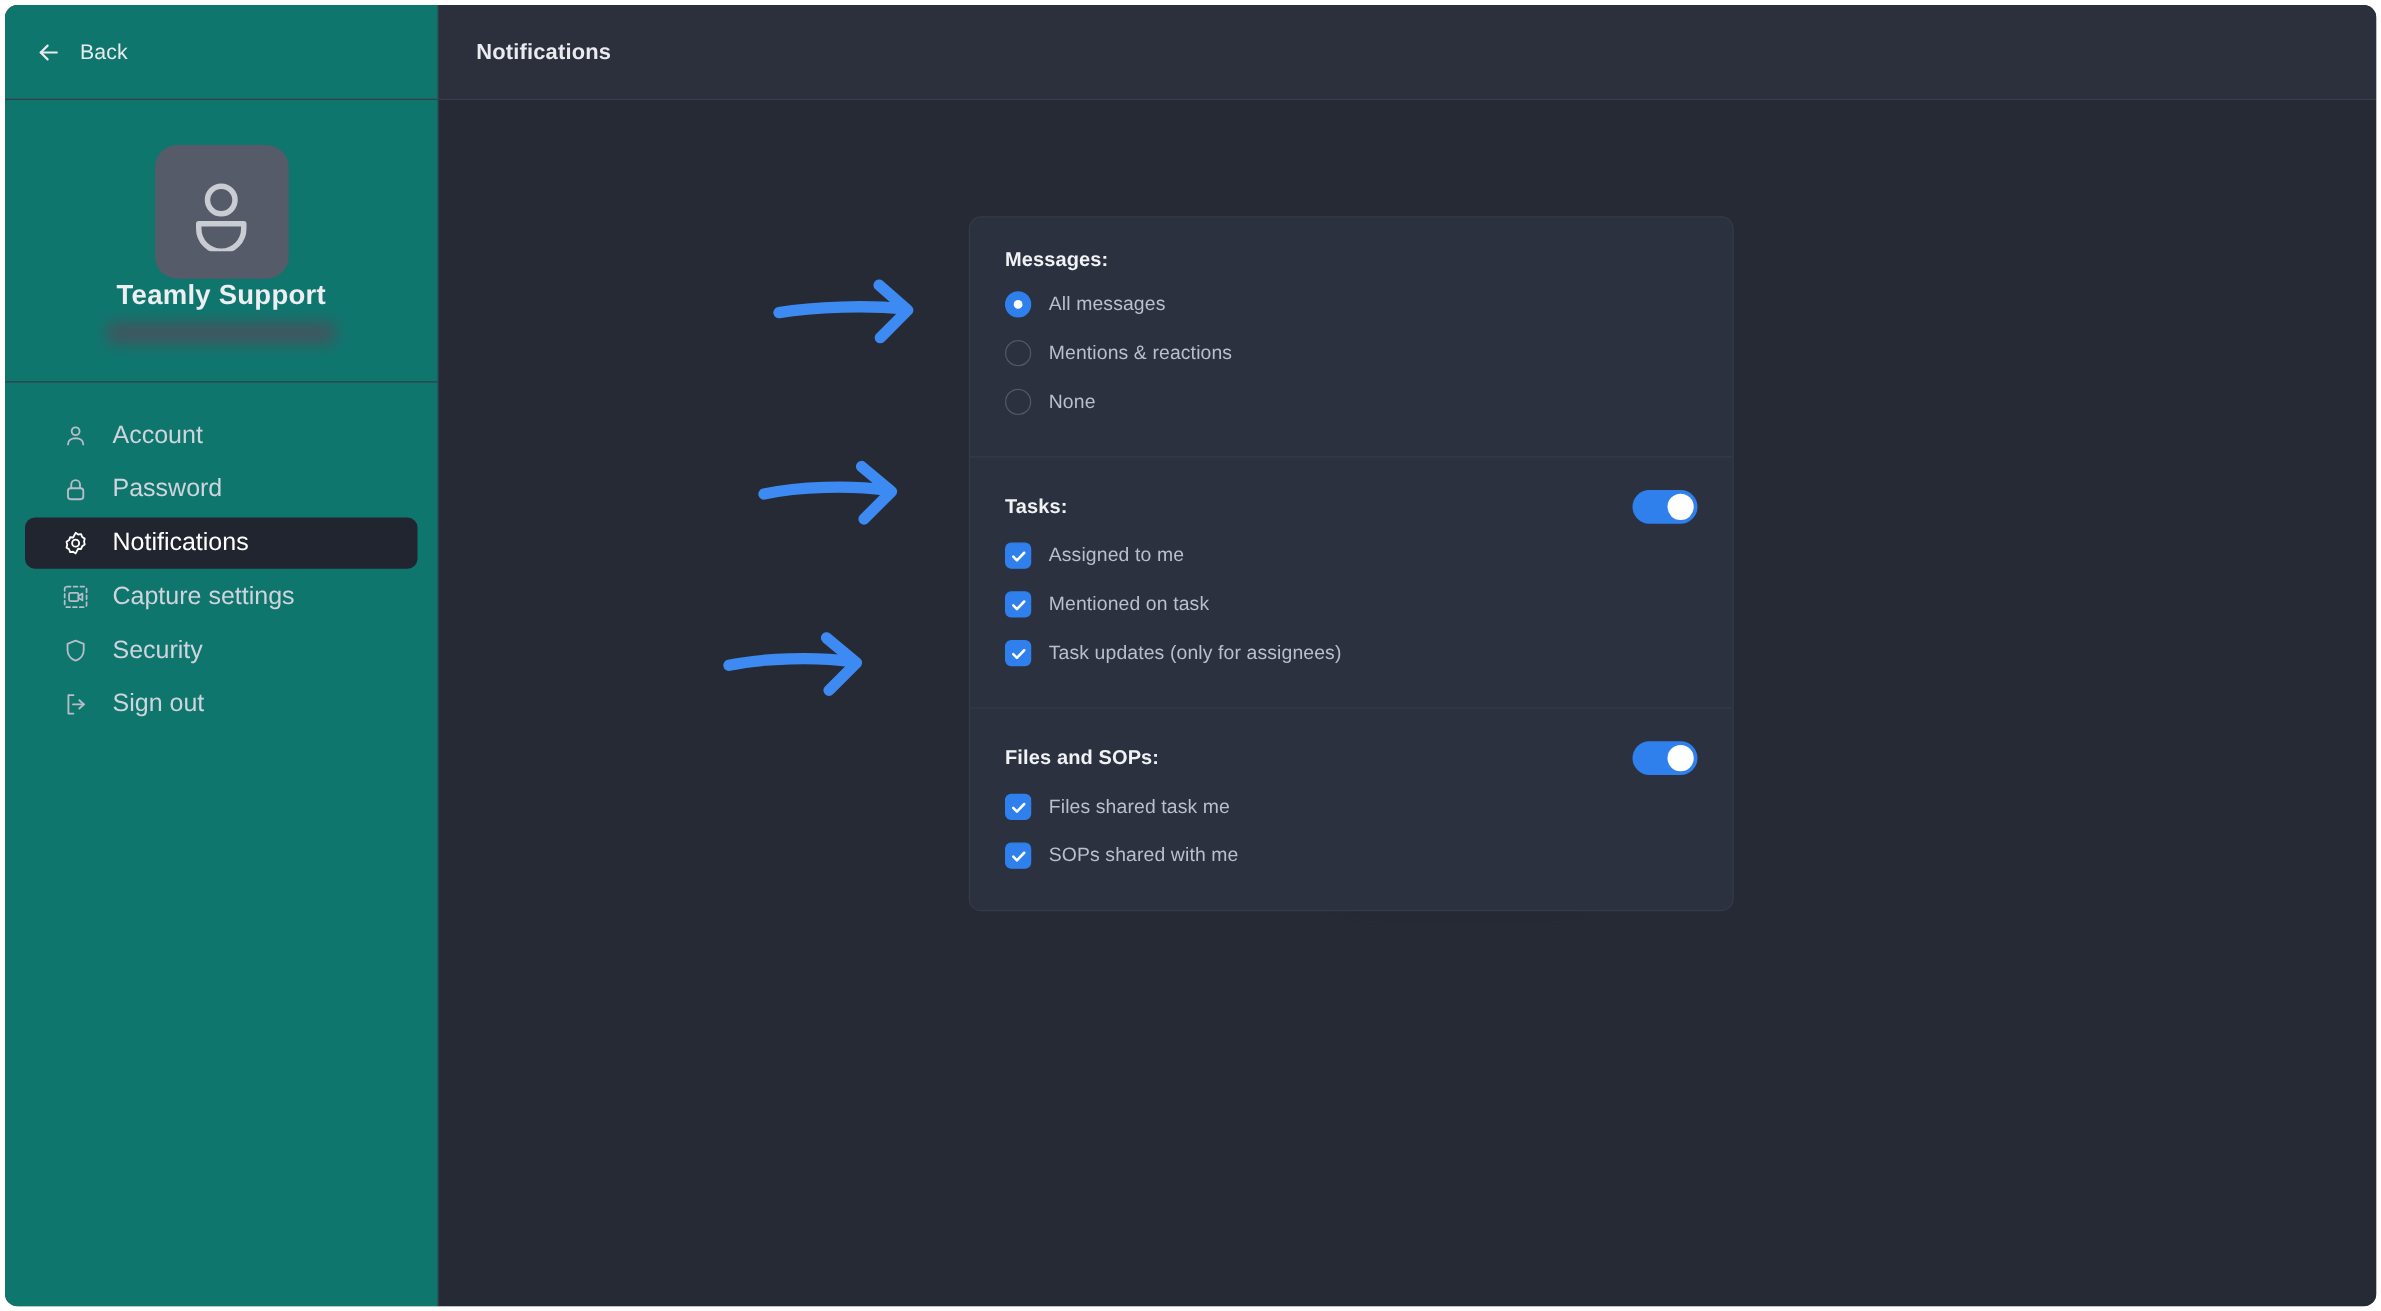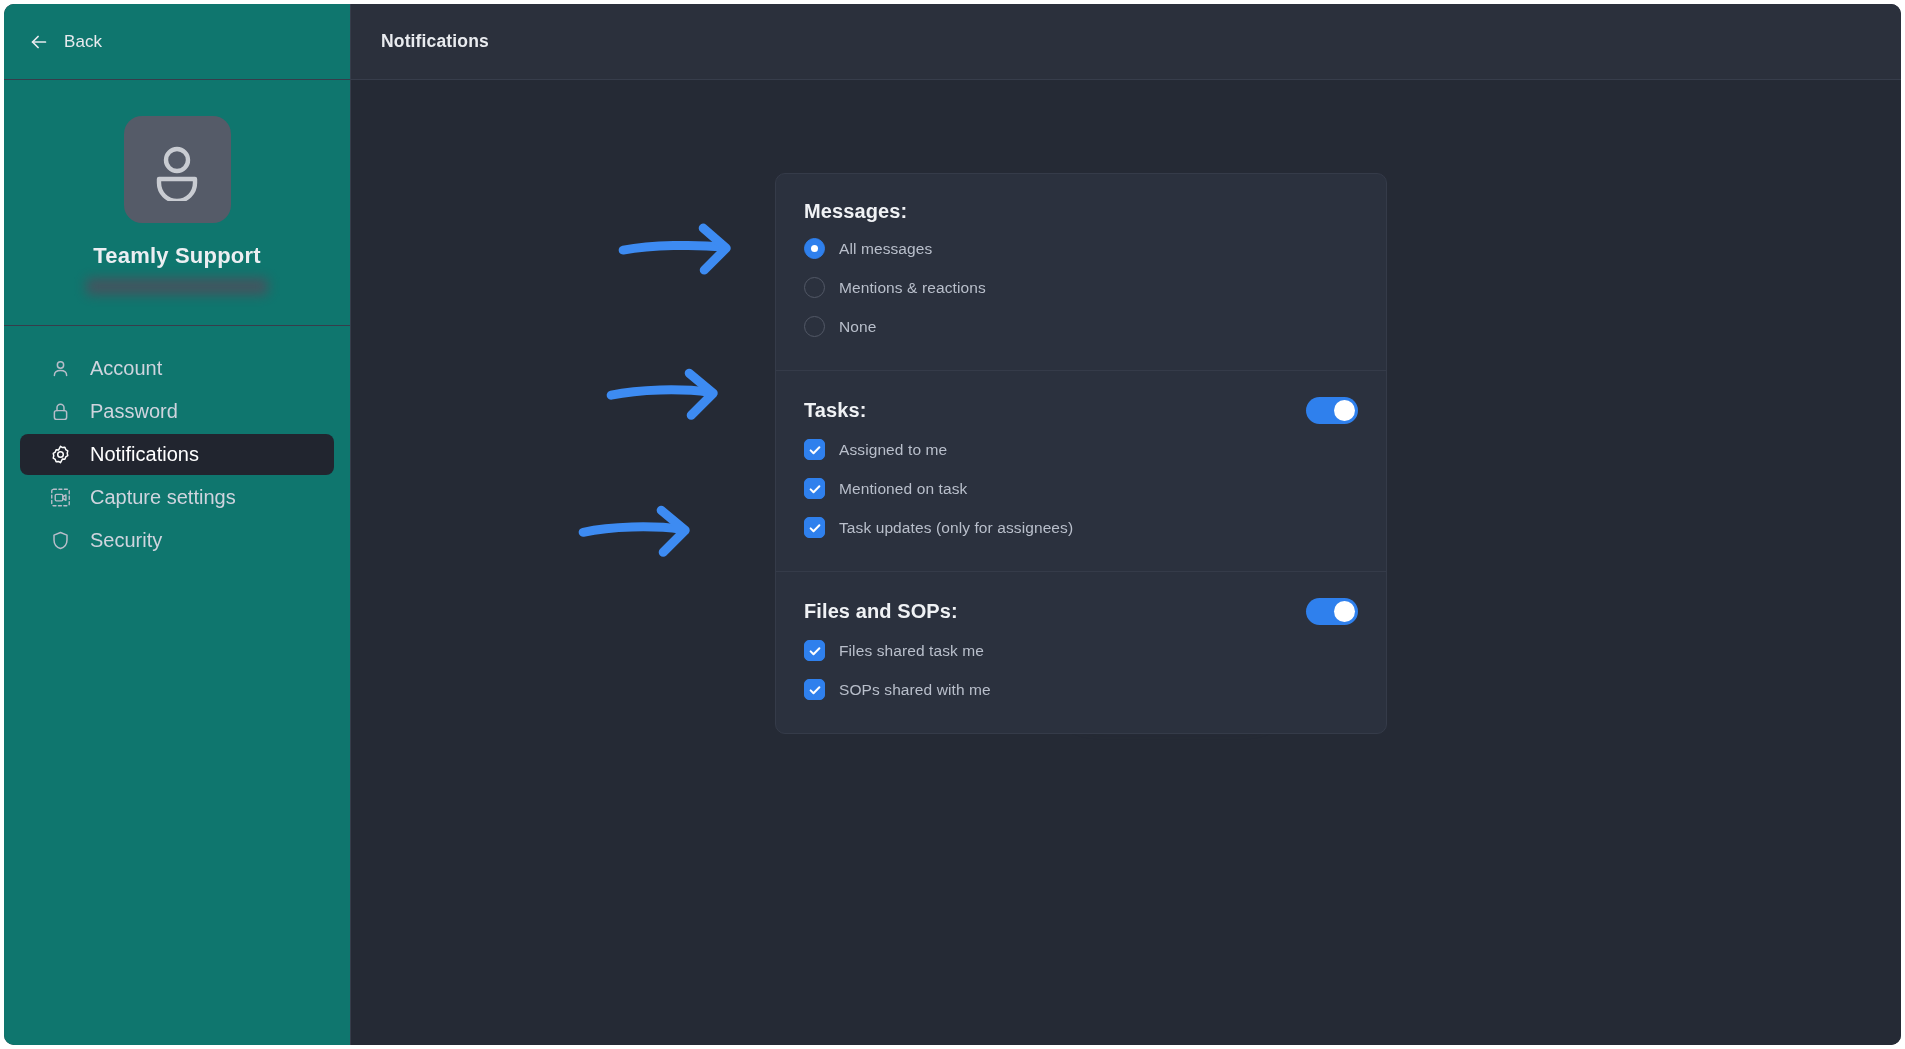--- a/index.html
+++ b/index.html
@@ -46,21 +46,20 @@
     display: flex; flex-direction: column; align-items: center;
     border-bottom: 1px solid #373d4b;
   }
   .avatar {
     width: 107px; height: 107px;
     background: #555b68;
     border-radius: 18px;
     display: flex; align-items: center; justify-content: center;
   }
   .profile-name {
-    margin-top: 20px;
     font-size: 22px; font-weight: 700; color: #eceef2;
     letter-spacing: .2px;
   }
   .profile-email {
     margin-top: 9px;
     width: 182px; height: 17px;
     border-radius: 4px;
     background: #4a505d;
     filter: blur(6px);
     opacity: .88;
@@ -131,21 +130,21 @@
     border-radius: 10px;
     overflow: hidden;
   }
   .section { padding: 26px 28px 24px 28px; }
   .section + .section { border-top: 1px solid #353b49; }
   .section-head {
     display: flex; align-items: center; justify-content: space-between;
     margin-bottom: 6px;
   }
   .section-title {
-    font-size: 20px; font-weight: 700; color: #f0f2f5; letter-spacing: .1px;
+    font-size: 16px; font-weight: 700; color: #f0f2f5; letter-spacing: .1px;
   }
 
   .option-row {
     display: flex; align-items: center; gap: 14px;
     height: 39px;
     cursor: pointer;
   }
   .option-label { font-size: 15.5px; color: #b9bfcb; letter-spacing: .1px; }
 
   
@@ -263,20 +262,30 @@
 
       <div class="nav-item">
         <span>
           <svg class="nav-icon" viewBox="0 0 24 24" fill="none" stroke="#b7bdc9" stroke-width="1.7" stroke-linecap="round" stroke-linejoin="round">
             <path d="M12 2.8l7.4 3v5.6c0 4.6-3.1 8.4-7.4 9.8-4.3-1.4-7.4-5.2-7.4-9.8V5.8z"></path>
           </svg>
         </span>
         <span>Security</span>
       </div>
 
+      <div class="nav-item">
+        <span>
+          <svg class="nav-icon" viewBox="0 0 24 24" fill="none" stroke="#b7bdc9" stroke-width="1.7" stroke-linecap="round" stroke-linejoin="round">
+            <path d="M10 3.6H5.4v16.8H10"></path>
+              <path d="M15.4 8.2L19.6 12l-4.2 3.8"></path>
+              <path d="M19.6 12H9.6"></path>
+          </svg>
+        </span>
+        <span>Sign out</span>
+      </div>
 
     </nav>
   </aside>
 
   <section class="main">
 
     <header class="main-header">
       <h1 class="main-title">Notifications</h1>
     </header>
 

